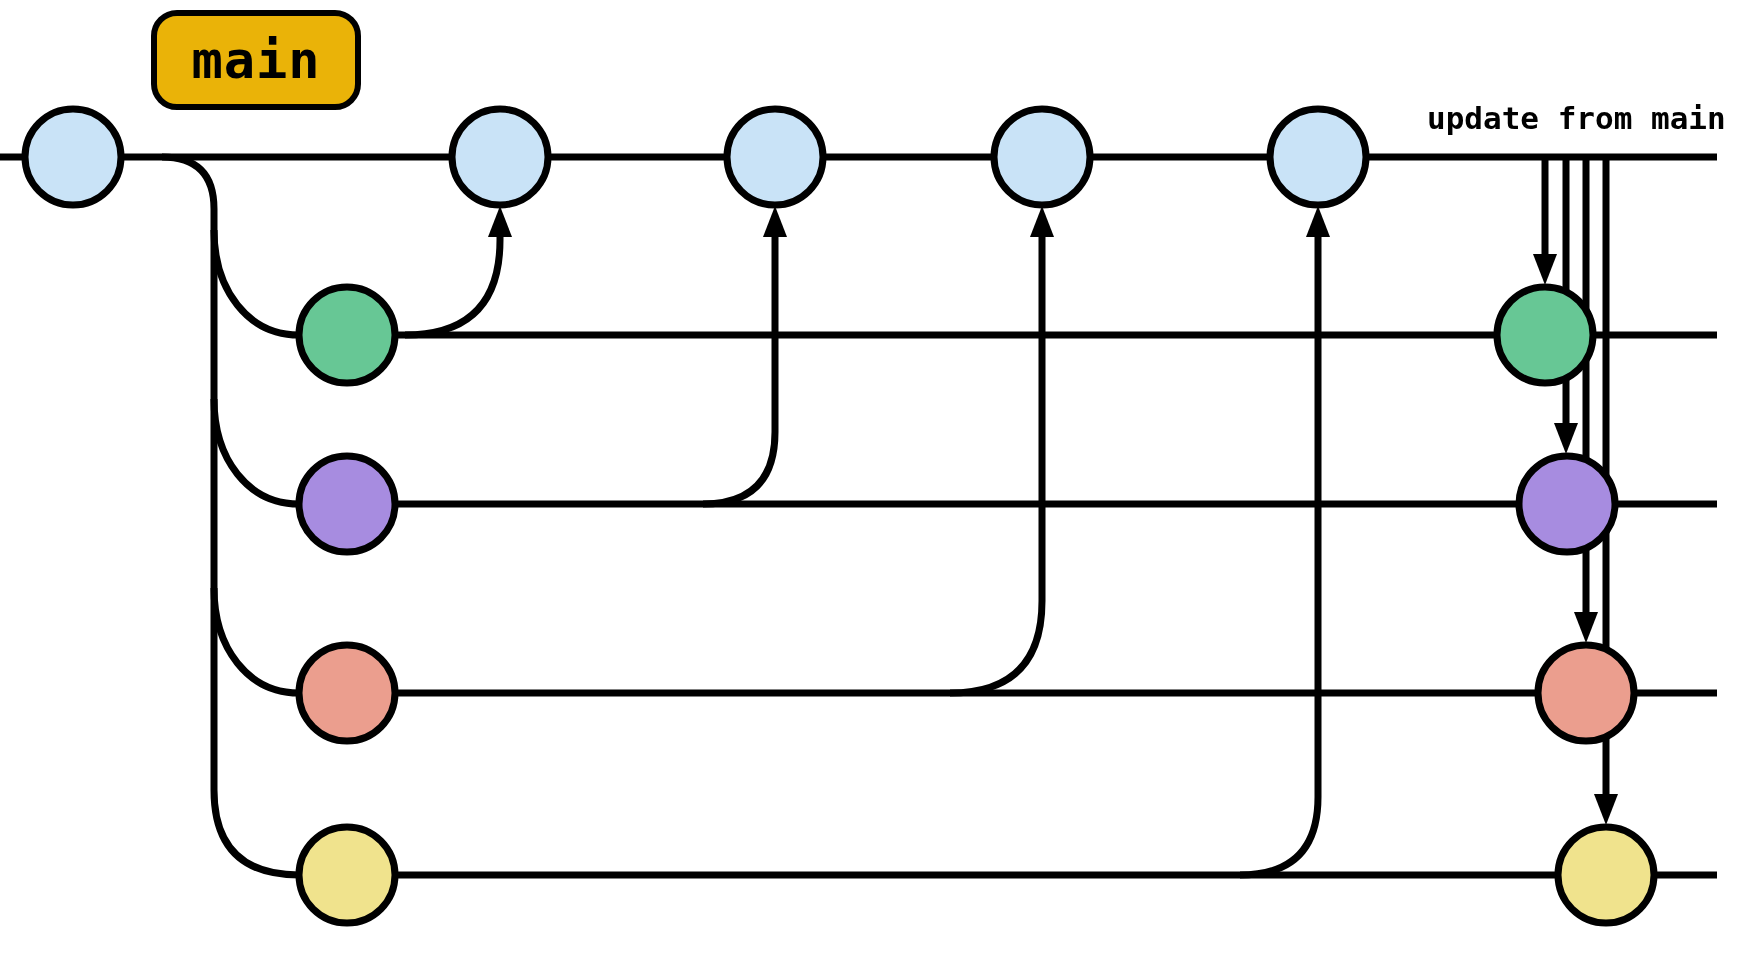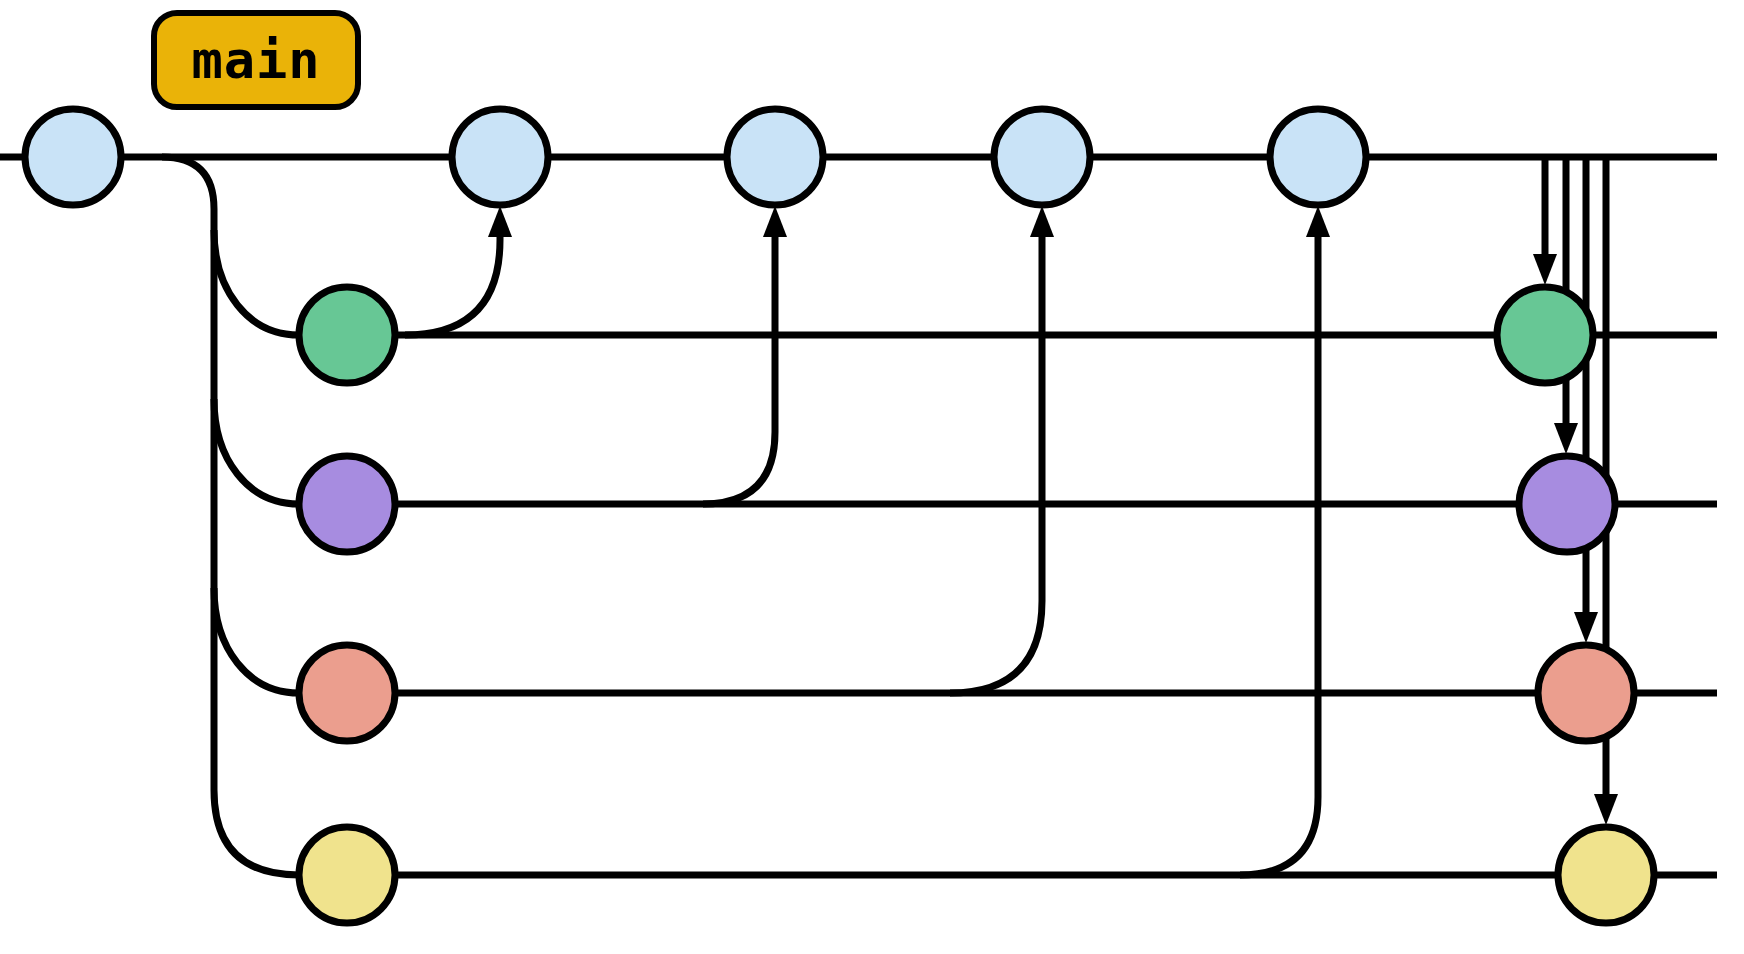--- a/index.html
+++ b/index.html
@@ -51,13 +51,14 @@
       <polygon points="763,237 787,237 775,206" fill="#000000"></polygon>
       <polygon points="1554,423 1578,423 1566,454" fill="#000000"></polygon>
       <polygon points="1030,237 1054,237 1042,206" fill="#000000"></polygon>
       <polygon points="1574,612 1598,612 1586,643" fill="#000000"></polygon>
       <polygon points="1306,237 1330,237 1318,206" fill="#000000"></polygon>
       <polygon points="1594,794 1618,794 1606,825" fill="#000000"></polygon>
     </svg>
   <div class="main-label-box" style="left: 151px; top: 10px; width: 210px; height: 100px; background: #eab308;">
     <span>main</span>
   </div>
+  <div class="annotation-label" style="left: 1427px; top: 100px;">update from main</div>
 </div>
 
 </body></html>

